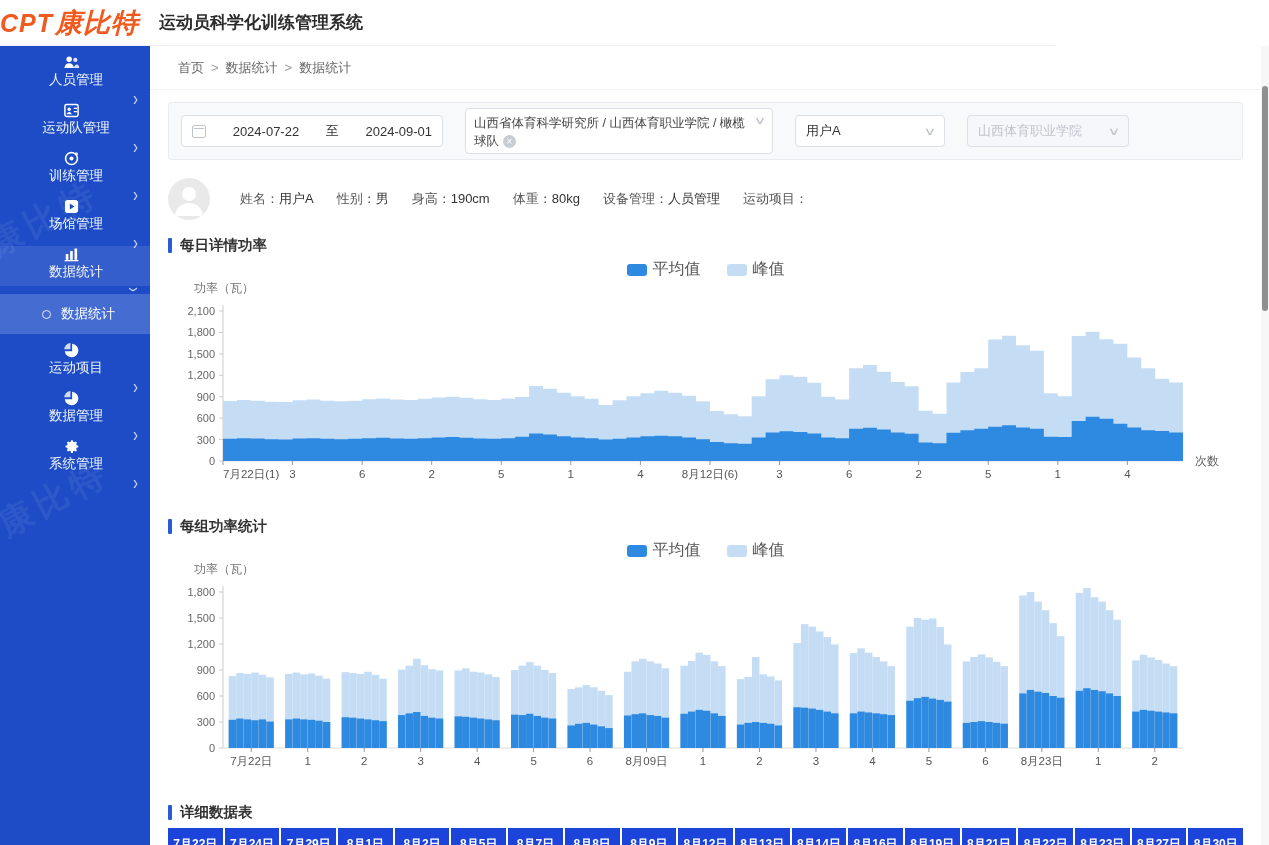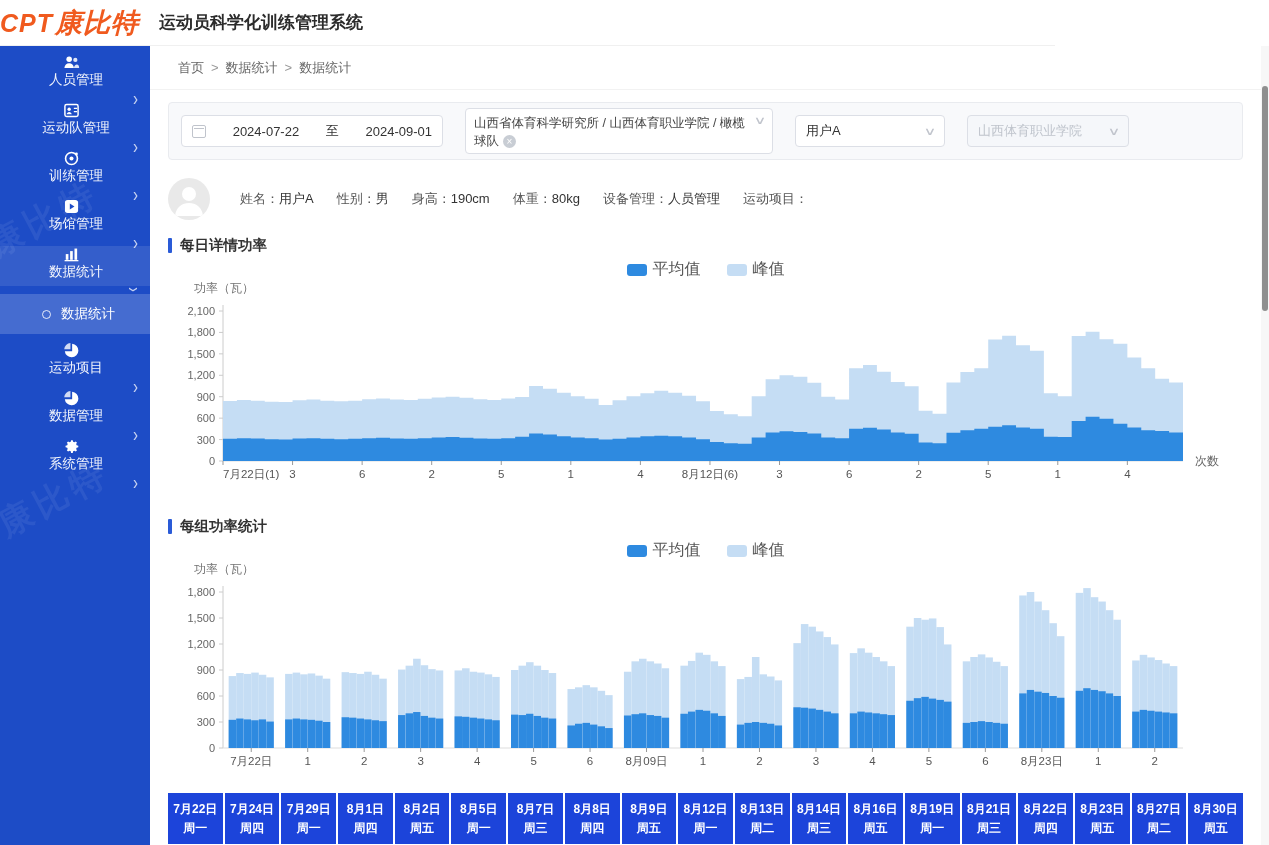--- a/index.html
+++ b/index.html
@@ -561,20 +561,24 @@
               <rect x="986.7647058823529" y="133.6" width="7.529411764705883" height="36.400000000000006" fill="#2e8ae0"></rect>
               <rect x="994.2941176470588" y="85.5" width="7.529411764705883" height="84.5" fill="#c5ddf4"></rect>
               <rect x="994.2941176470588" y="134.46666666666667" width="7.529411764705883" height="35.53333333333333" fill="#2e8ae0"></rect>
               <rect x="1001.8235294117646" y="88.1" width="7.529411764705883" height="81.9" fill="#c5ddf4"></rect>
               <rect x="1001.8235294117646" y="135.33333333333334" width="7.529411764705883" height="34.66666666666666" fill="#2e8ae0"></rect>
               <line x1="986.7647058823529" y1="170" x2="986.7647058823529" y2="174" stroke="#999" stroke-width="1"></line>
               <text x="986.7647058823529" y="187" text-anchor="middle" font-size="11.5" fill="#555">2</text>
             </svg></div>
       </div>
 
+      <div class="sec-title">
+        <span class="bar"></span>
+        <span class="tx">详细数据表</span>
+      </div>
       <div class="table-head" id="table-head">
           <div class="th-cell" style="background: rgb(28, 68, 218);">7月22日<br>周一</div>
           <div class="th-cell" style="background: rgb(28, 68, 218);">7月24日<br>周四</div>
           <div class="th-cell" style="background: rgb(28, 68, 218);">7月29日<br>周一</div>
           <div class="th-cell" style="background: rgb(28, 68, 218);">8月1日<br>周四</div>
           <div class="th-cell" style="background: rgb(28, 68, 218);">8月2日<br>周五</div>
           <div class="th-cell" style="background: rgb(28, 68, 218);">8月5日<br>周一</div>
           <div class="th-cell" style="background: rgb(28, 68, 218);">8月7日<br>周三</div>
           <div class="th-cell" style="background: rgb(28, 68, 218);">8月8日<br>周四</div>
           <div class="th-cell" style="background: rgb(28, 68, 218);">8月9日<br>周五</div>

